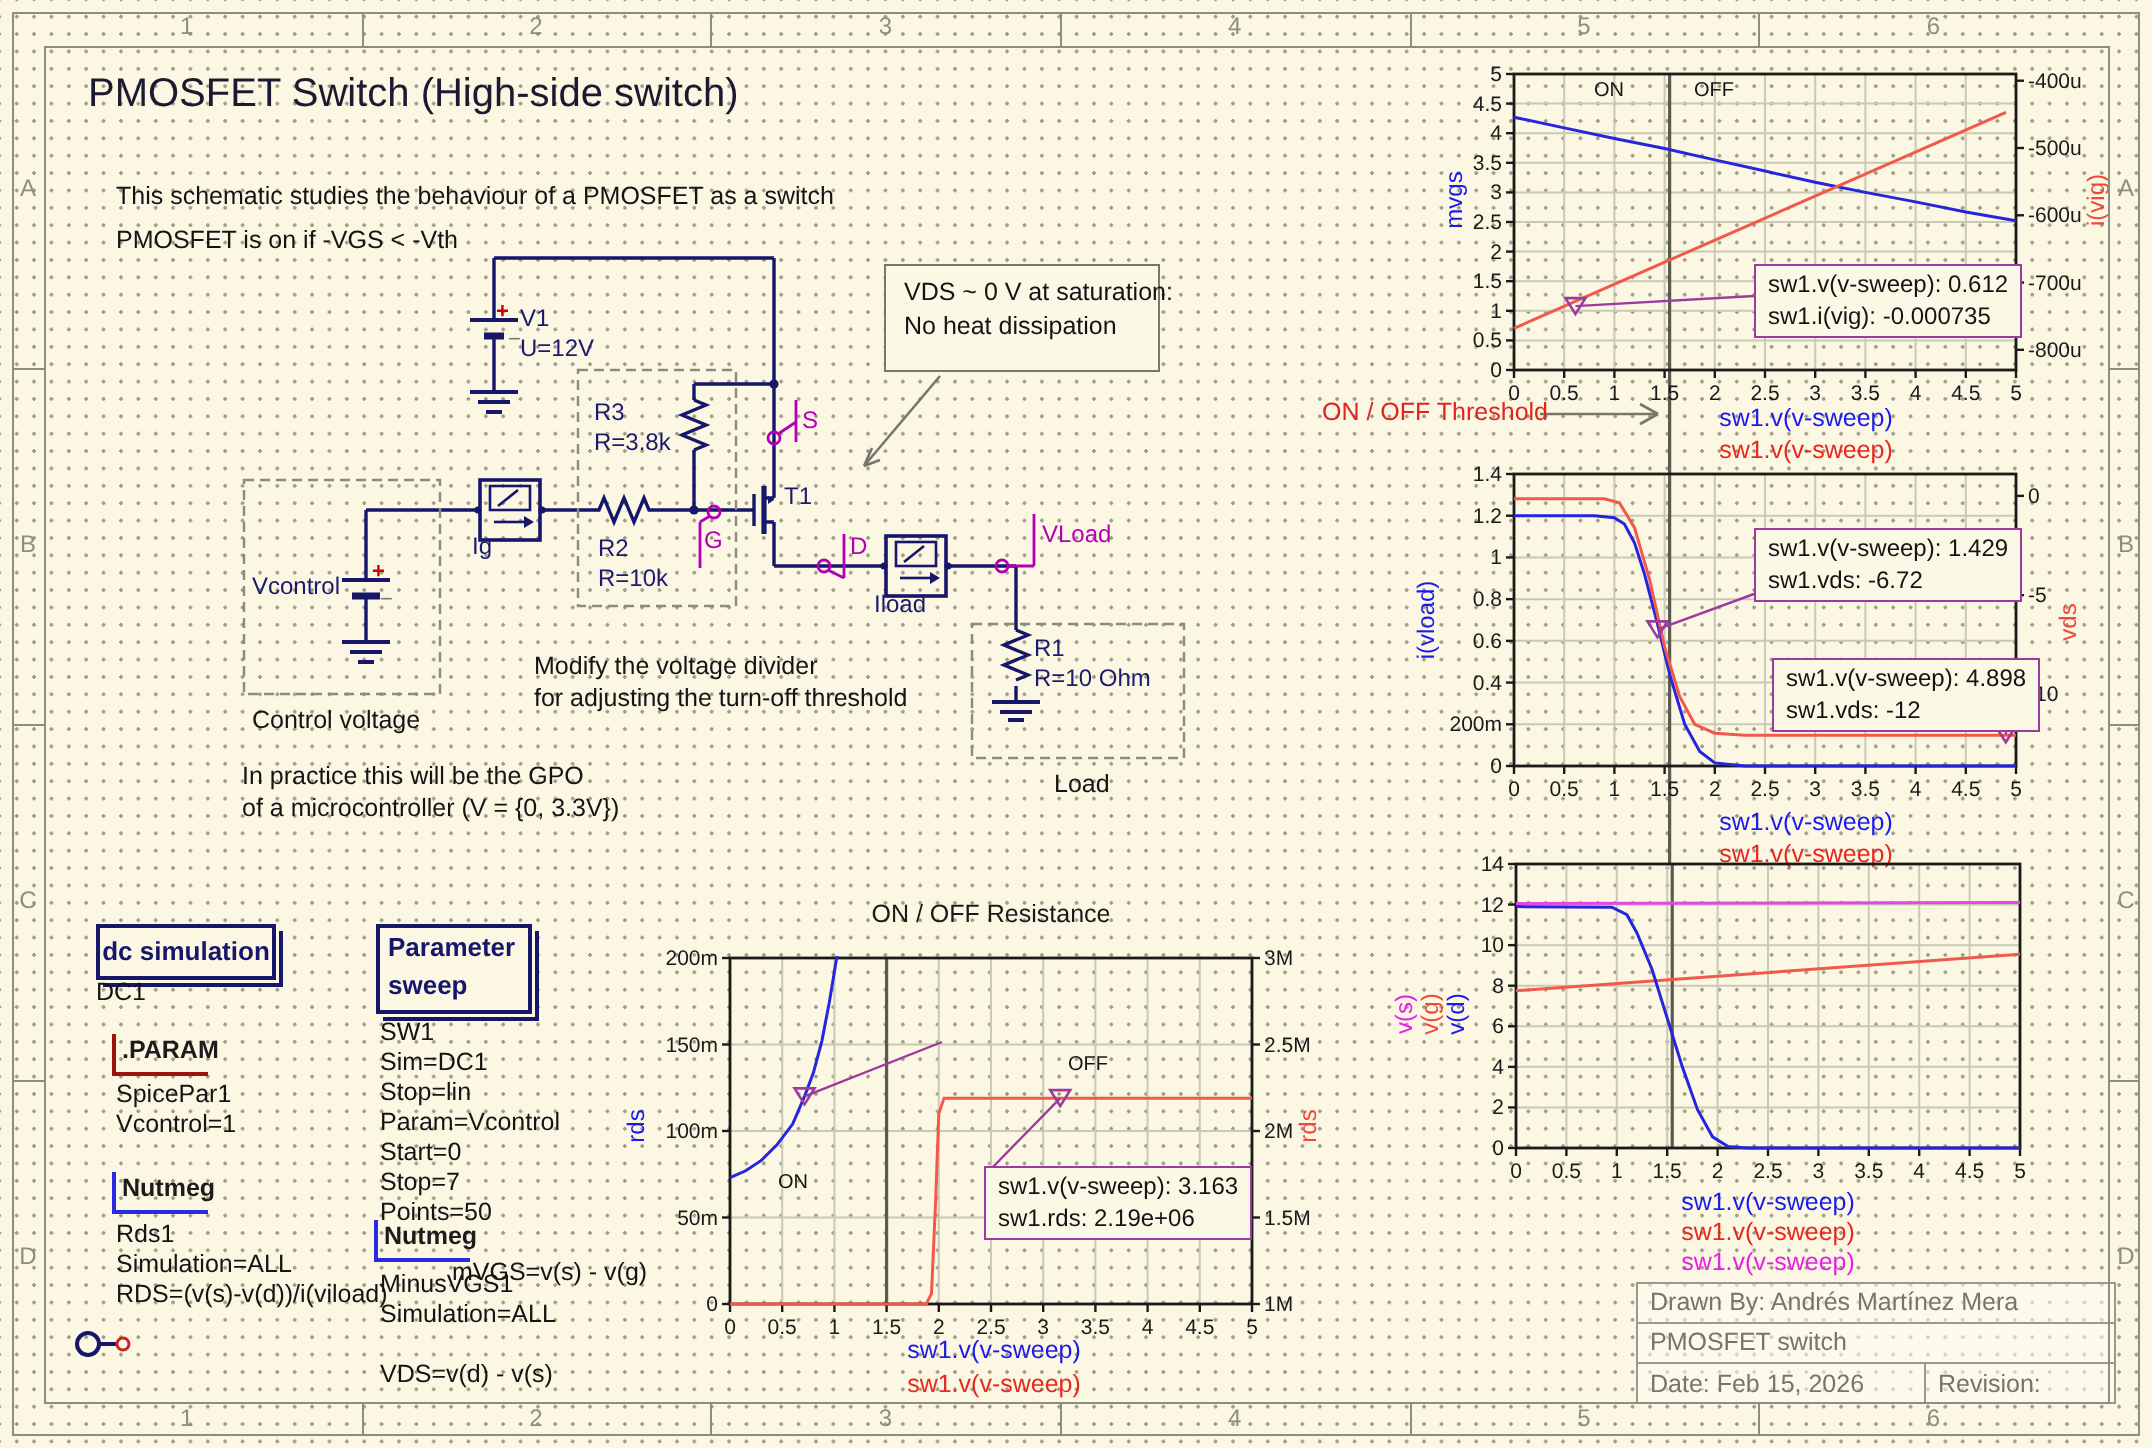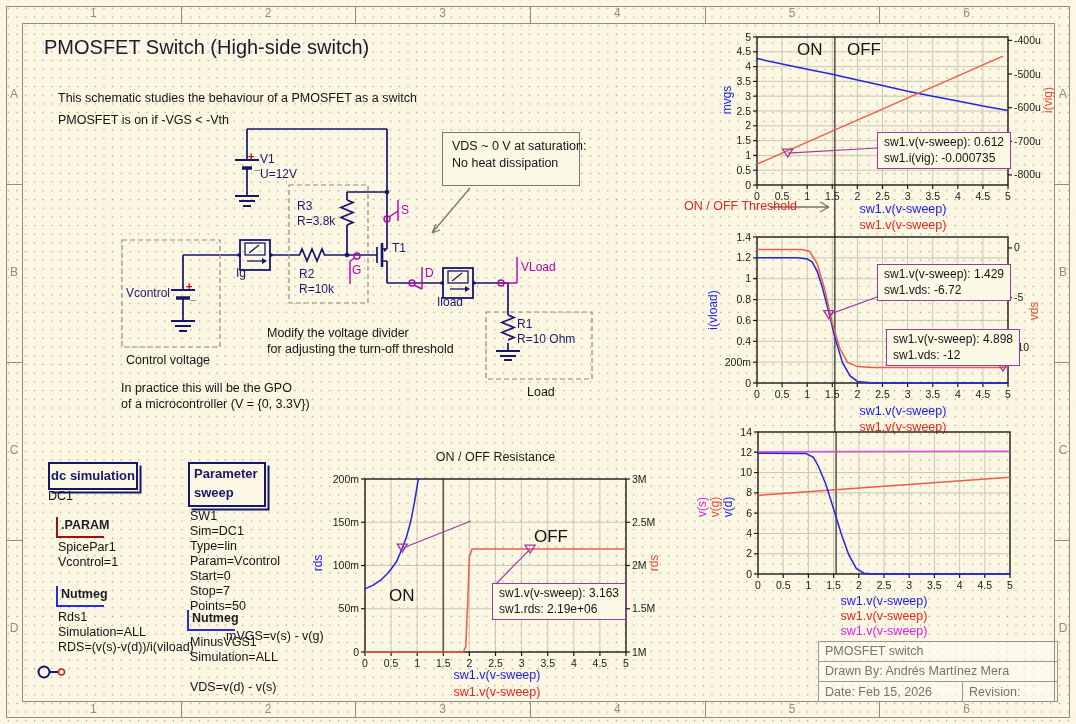--- a/index.html
+++ b/index.html
@@ -24,21 +24,21 @@
     font-size:12px;line-height:1.3;padding:2px 6px;white-space:nowrap;z-index:6;}
   .notebox{position:absolute;border:1.3px solid #77776b;background:#fcf8e6;z-index:4;}
   .frame-label{position:absolute;font-size:12px;color:#8e8e80;width:14px;text-align:center;z-index:5;}
   .frame-line{position:absolute;background:#8e8e80;z-index:5;}
   .frame-rect{position:absolute;border:1px solid #8e8e80;z-index:5;pointer-events:none;}
   .tb{position:absolute;border:1px solid #9a9a8a;background:rgba(255,253,244,.55);
     color:#75756a;font-size:12.5px;z-index:6;}
   .tb-row{border-bottom:1px solid #9a9a8a;height:19px;line-height:19px;padding-left:6px;}
   svg{position:absolute;left:0;top:0;z-index:2;}
   #labels{position:absolute;left:0;top:0;width:100%;height:100%;z-index:3;}
-  .onoff{font-size:17px;color:#141414;z-index:6;}
+  .onoff{font-size:10px;color:#141414;z-index:6;}
 </style>
 </head>
 <body>
 
 <div id="page">
 
   <div class="frame-rect" style="left:6px;top:6px;width:1062px;height:710px;"></div>
   <div class="frame-rect" style="left:22px;top:23px;width:1031px;height:677px;"></div>
   <div id="frame-labels">
       <div class="frame-label" style="left: 86.3333px; top: 6px;">1</div>
@@ -476,21 +476,21 @@
 
     <div class="abs" id="title" style="left:44px;top:36px;">PMOSFET Switch (High-side switch)</div>
     <div class="abs an" style="left:58px;top:91px;">This schematic studies the behaviour of a PMOSFET as a switch</div>
     <div class="abs an" style="left:58px;top:113px;">PMOSFET is on if  -VGS &lt; -Vth</div>
     <div class="abs an" style="left:267px;top:326px;">Modify the voltage divider</div>
     <div class="abs an" style="left:267px;top:342px;">for adjusting the turn-off threshold</div>
     <div class="abs an" style="left:121px;top:381px;">In practice this will be the GPO</div>
     <div class="abs an" style="left:121px;top:397px;">of a microcontroller (V = {0, 3.3V})</div>
     <div class="abs an" style="left:126px;top:353px;">Control voltage</div>
     <div class="abs an" style="left:527px;top:385px;">Load</div>
-    <div class="abs an red" style="left:684px;top:199px;">ON / OFF Threshold</div>
+    <div class="abs an red" style="left:661px;top:199px;">ON / OFF Threshold</div>
 
     <div class="notebox" style="left:442px;top:132px;width:136px;height:52px;">
       <div class="abs an" style="left:9px;top:6px;">VDS ~ 0 V at saturation:</div>
       <div class="abs an" style="left:9px;top:23px;">No heat dissipation</div>
     </div>
 
     <div class="abs plus" style="left:248px;top:150px;">+</div>
     <div class="abs st" style="left:260px;top:152px;">V1</div>
     <div class="abs st" style="left:260px;top:167px;">U=12V</div>
     <div class="abs minus" style="left:254px;top:164px;">−</div>
@@ -523,21 +523,21 @@
     <div class="abs heading" style="left:61px;top:587px;">Nutmeg</div>
     <div class="lmarkb" style="left:56px;top:586px;width:1.5px;height:20px;"></div>
     <div class="lmarkb" style="left:56px;top:605px;width:48px;height:1.5px;"></div>
     <div class="abs an" style="left:58px;top:610px;">Rds1</div>
     <div class="abs an" style="left:58px;top:625px;">Simulation=ALL</div>
     <div class="abs an" style="left:58px;top:640px;">RDS=(v(s)-v(d))/i(viload)</div>
 
     <div class="simbox" style="left:188px;top:462px;width:70px;height:40px;padding:1px 0 0 4px;line-height:1.45;">Parameter sweep</div>
     <div class="abs an" style="left:190px;top:509px;">SW1</div>
     <div class="abs an" style="left:190px;top:524px;">Sim=DC1</div>
-    <div class="abs an" style="left:190px;top:539px;">Type=lin</div>
+    <div class="abs an" style="left:190px;top:539px;">Stop=lin</div>
     <div class="abs an" style="left:190px;top:554px;">Param=Vcontrol</div>
     <div class="abs an" style="left:190px;top:569px;">Start=0</div>
     <div class="abs an" style="left:190px;top:584px;">Stop=7</div>
     <div class="abs an" style="left:190px;top:599px;">Points=50</div>
 
     <div class="abs heading" style="left:192px;top:611px;">Nutmeg</div>
     <div class="lmarkb" style="left:187px;top:610px;width:1.5px;height:20px;"></div>
     <div class="lmarkb" style="left:187px;top:629px;width:48px;height:1.5px;"></div>
     <div class="abs an" style="left:190px;top:635px;">MinusVGS1</div>
     <div class="abs an" style="left:190px;top:650px;">Simulation=ALL</div>
@@ -560,21 +560,21 @@
       <div>sw1.v(v-sweep): 3.163</div>
       <div>sw1.rds: 2.19e+06</div>
     </div>
 
     <div class="abs onoff" style="left:797px;top:40px;">ON</div>
     <div class="abs onoff" style="left:847px;top:40px;">OFF</div>
     <div class="abs onoff" style="left:389px;top:586px;">ON</div>
     <div class="abs onoff" style="left:534px;top:527px;">OFF</div>
 
     <div class="tb" style="left:818px;top:641px;width:238px;height:59px;">
+      <div class="tb-row">Drawn By: Andrés Martínez Mera</div>
       <div class="tb-row">PMOSFET switch</div>
-      <div class="tb-row">Drawn By: Andrés Martínez Mera</div>
       <div style="display:flex;height:20px;line-height:20px;">
         <div style="width:137px;border-right:1px solid #9a9a8a;padding-left:6px;">Date: Feb 15, 2026</div>
         <div style="padding-left:6px;">Revision:</div>
       </div>
     </div>
   </div>
 </div>
 
 </body></html>

